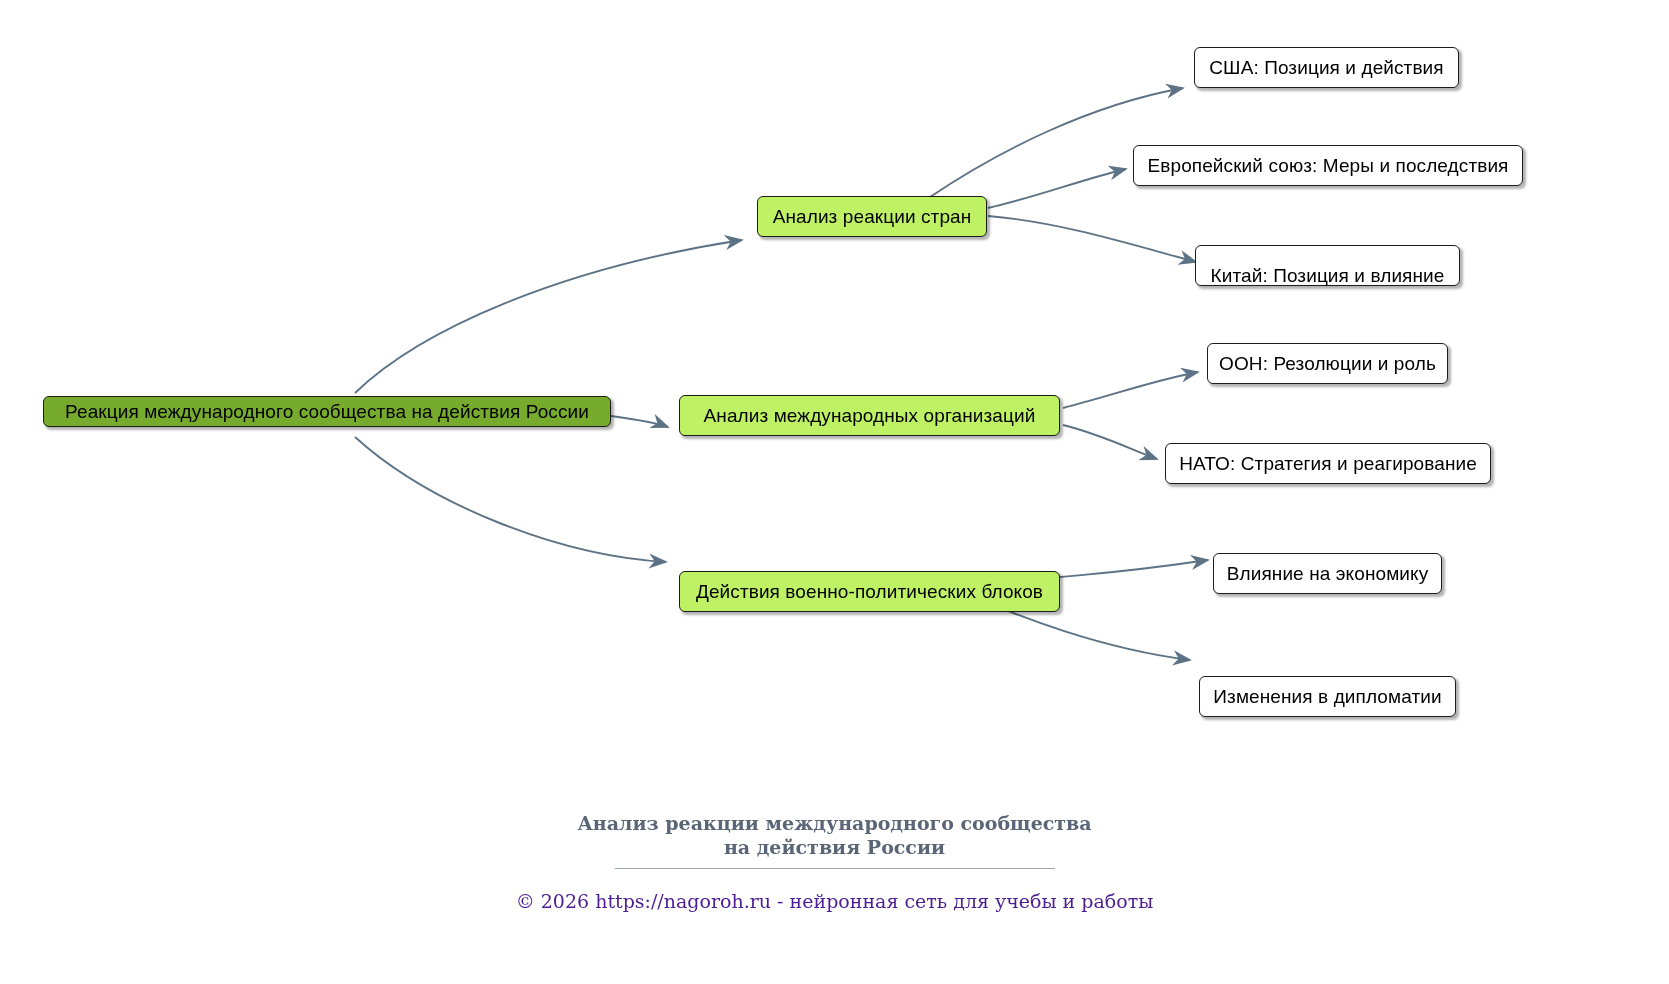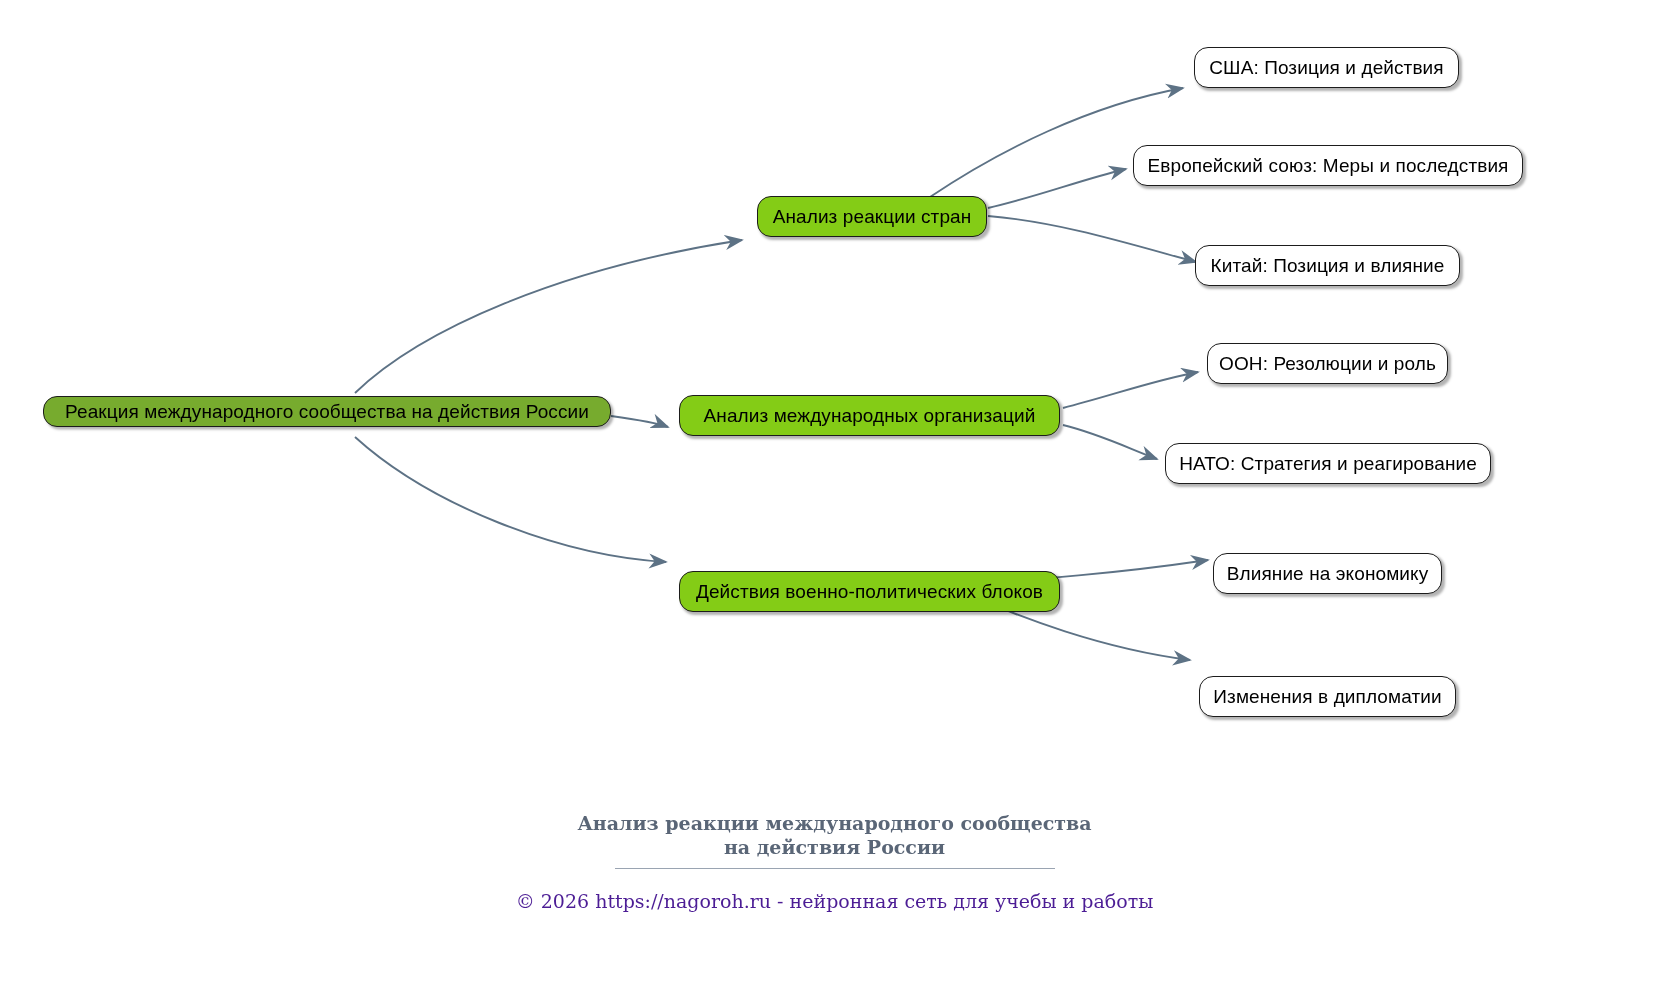--- a/index.html
+++ b/index.html
@@ -32,36 +32,36 @@
     pointer-events: none;
   }
 
   .node {
     position: absolute;
     box-sizing: border-box;
     display: flex;
     align-items: center;
     justify-content: center;
     white-space: nowrap;
-    border-radius: 14px;
+    border-radius: 6px;
     font-size: 19px;
     line-height: 1;
     letter-spacing: 0.1px;
     color: #000000;
     padding: 0 16px;
   }
 
   .node-root {
     background: #77AB2E;
     border: 1.6px solid #1c1c1c;
     box-shadow: 2.5px 2.5px 2.5px rgba(0,0,0,0.30);
   }
 
   .node-branch {
-    background: #84cc16;
+    background: #bef264;
     border: 1.6px solid #1c1c1c;
     box-shadow: 2.5px 2.5px 2.5px rgba(0,0,0,0.30);
   }
 
   .node-leaf {
     background: #ffffff;
     border: 1.6px solid #1c1c1c;
     box-shadow: 2.5px 2.5px 2.5px rgba(0,0,0,0.30);
   }
 
@@ -148,21 +148,21 @@
   </div>
 
   <div class="node node-leaf" style="left:1194px; top:47px; width:265px; height:41px;">
     <span>США: Позиция и действия</span>
   </div>
 
   <div class="node node-leaf" style="left:1133px; top:145px; width:390px; height:41px;">
     <span>Европейский союз: Меры и последствия</span>
   </div>
 
-  <div class="node node-leaf" style="left:1195px; top:245px; width:265px; height:41px;">
+  <div class="node node-leaf" style="left:1195px; top:245px; width:265px; height:41px;align-items:flex-end;">
     <span>Китай: Позиция и влияние</span>
   </div>
 
   <div class="node node-leaf" style="left:1207px; top:343px; width:241px; height:41px;">
     <span>ООН: Резолюции и роль</span>
   </div>
 
   <div class="node node-leaf" style="left:1165px; top:443px; width:326px; height:41px;">
     <span>НАТО: Стратегия и реагирование</span>
   </div>

